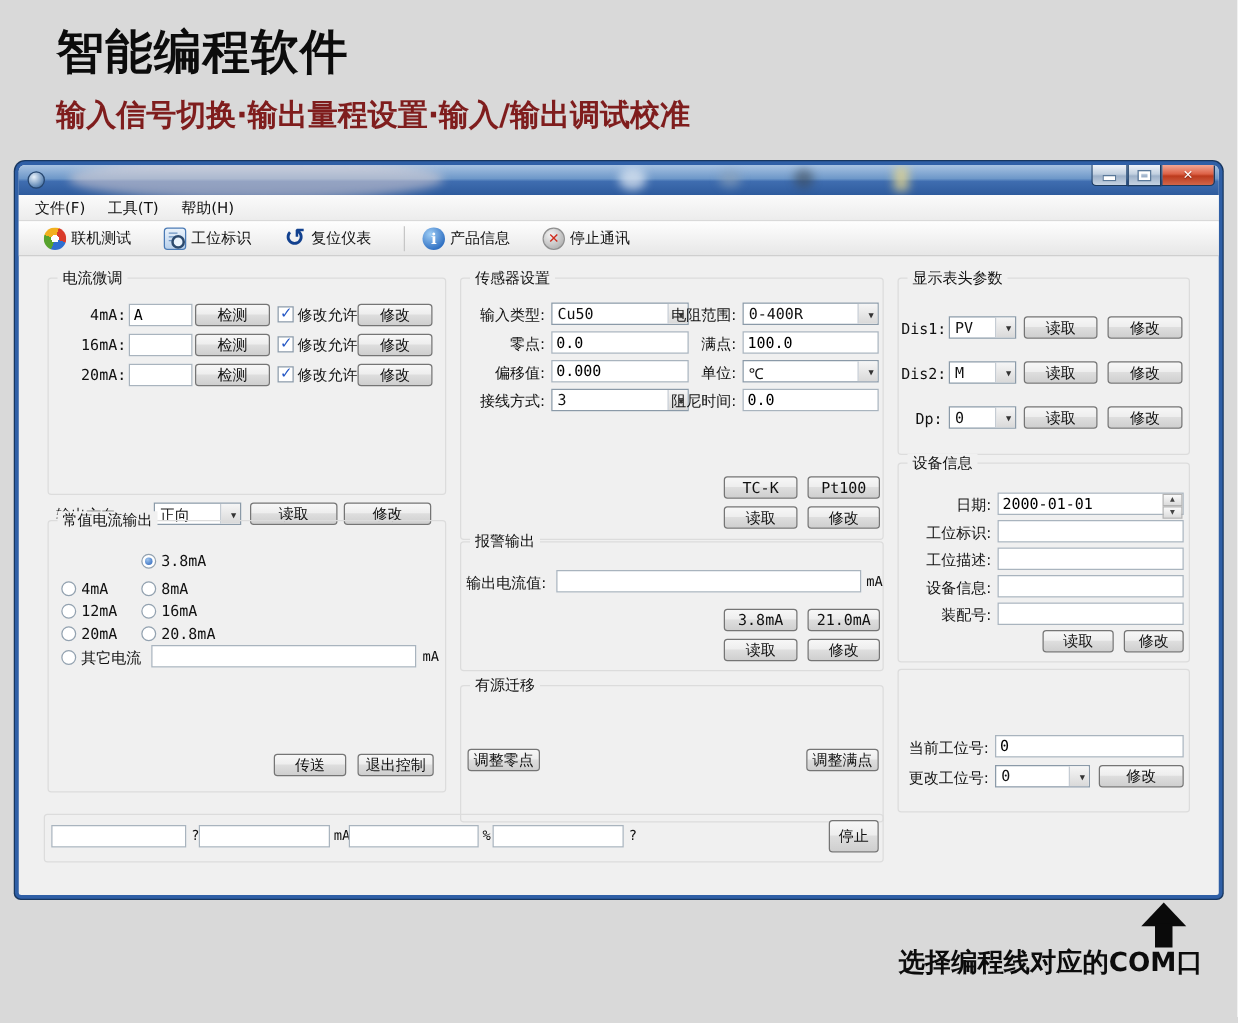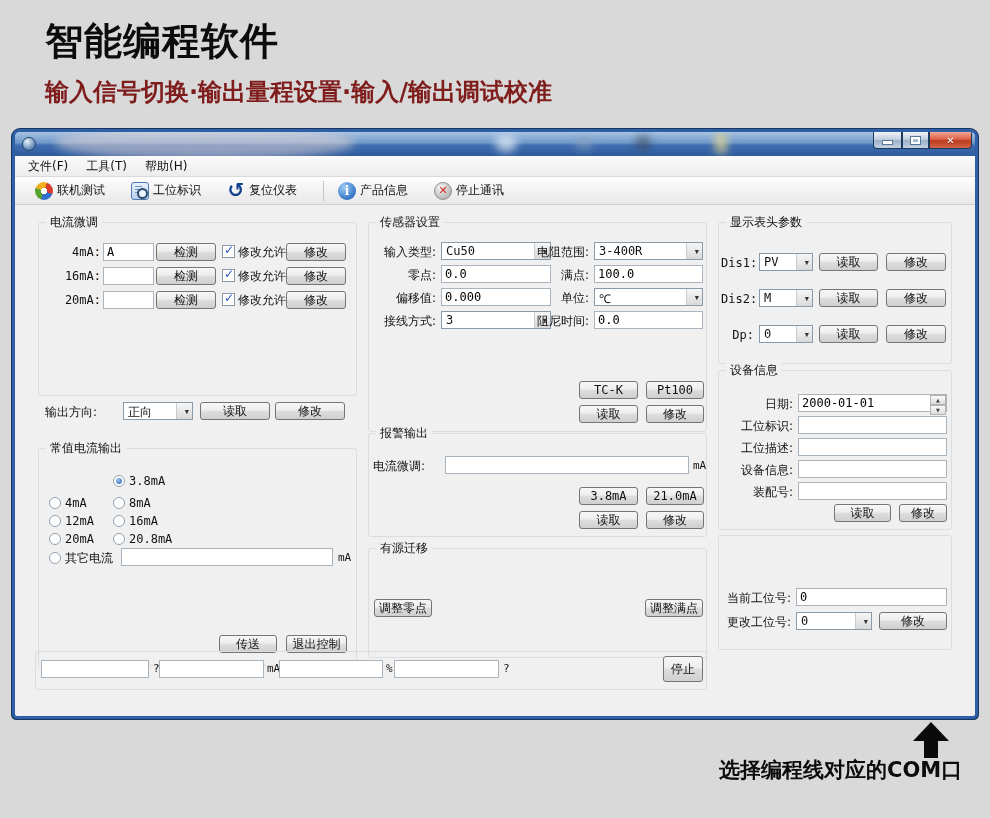--- a/index.html
+++ b/index.html
@@ -173,21 +173,21 @@
         <span class="lbl" style="left:199px">修改允许</span>
         <div class="btn" style="left:247px;width:60px">修改</div>
       </div>
     </div>
 
     <span class="lbl" style="left:30px;top:271px">输出方向:</span>
     <div class="combo" style="left:108px;top:270px;width:70px">正向</div>
     <div class="btn" style="left:185px;top:270px;width:70px">读取</div>
     <div class="btn" style="left:260px;top:270px;width:70px">修改</div>
 
-    <div class="group" style="left:23px;top:316px;width:317px;height:216px">
+    <div class="group" style="left:23px;top:284px;width:317px;height:216px">
       <span class="gtitle">常值电流输出</span>
       <span class="radio sel" style="left:74px;top:26px"></span>
       <span class="lbl mono" style="left:90px;top:23px">3.8mA</span>
       <span class="radio" style="left:10px;top:48px"></span>
       <span class="lbl mono" style="left:26px;top:45px">4mA</span>
       <span class="radio" style="left:74px;top:48px"></span>
       <span class="lbl mono" style="left:90px;top:45px">8mA</span>
       <span class="radio" style="left:10px;top:66px"></span>
       <span class="lbl mono" style="left:26px;top:63px">12mA</span>
       <span class="radio" style="left:74px;top:66px"></span>
@@ -202,42 +202,42 @@
       <span class="unit mono" style="left:299px;top:100px">mA</span>
       <div class="btn" style="left:180px;top:186px;width:58px">传送</div>
       <div class="btn" style="left:247px;top:186px;width:61px">退出控制</div>
     </div>
 
     <div class="group" style="left:353px;top:90px;width:337px;height:208px">
       <span class="gtitle">传感器设置</span>
       <span class="lbl r" style="left:2px;top:20px;width:65px">输入类型:</span>
       <div class="combo" style="left:72px;top:19px;width:110px">Cu50</div>
       <span class="lbl r" style="left:155px;top:20px;width:65px">电阻范围:</span>
-      <div class="combo" style="left:225px;top:19px;width:109px">3-400R</div>
+      <div class="combo" style="left:225px;top:19px;width:109px">0-400R</div>
       <span class="lbl r" style="left:2px;top:43px;width:65px">零点:</span>
       <input class="tbx" style="left: 72px; top: 42px; width: 110px;" value="0.0">
       <span class="lbl r" style="left:155px;top:43px;width:65px">满点:</span>
       <input class="tbx" style="left: 225px; top: 42px; width: 109px;" value="100.0">
       <span class="lbl r" style="left:2px;top:66px;width:65px">偏移值:</span>
       <input class="tbx" style="left: 72px; top: 65px; width: 110px;" value="0.000">
       <span class="lbl r" style="left:155px;top:66px;width:65px">单位:</span>
       <div class="combo" style="left:225px;top:65px;width:109px">℃</div>
       <span class="lbl r" style="left:2px;top:89px;width:65px">接线方式:</span>
       <div class="combo" style="left:72px;top:88px;width:110px">3</div>
       <span class="lbl r" style="left:155px;top:89px;width:65px">阻尼时间:</span>
       <input class="tbx" style="left: 225px; top: 88px; width: 109px;" value="0.0">
       <div class="btn mono" style="left:210px;top:158px;width:59px">TC-K</div>
       <div class="btn mono" style="left:277px;top:158px;width:58px">Pt100</div>
       <div class="btn" style="left:210px;top:182px;width:59px">读取</div>
       <div class="btn" style="left:277px;top:182px;width:58px">修改</div>
     </div>
 
     <div class="group" style="left:353px;top:301px;width:337px;height:102px">
       <span class="gtitle">报警输出</span>
-      <span class="lbl" style="left:4px;top:23px">电流微调:</span>
+      <span class="lbl" style="left:4px;top:23px">输出电流值:</span>
       <input class="tbx" style="left: 76px; top: 22px; width: 244px;">
       <span class="unit mono" style="left:324px;top:23px">mA</span>
       <div class="btn mono" style="left:210px;top:53px;width:59px">3.8mA</div>
       <div class="btn mono" style="left:277px;top:53px;width:58px">21.0mA</div>
       <div class="btn" style="left:210px;top:77px;width:59px">读取</div>
       <div class="btn" style="left:277px;top:77px;width:58px">修改</div>
     </div>
 
     <div class="group" style="left:353px;top:416px;width:337px;height:108px">
       <span class="gtitle">有源迁移</span>

